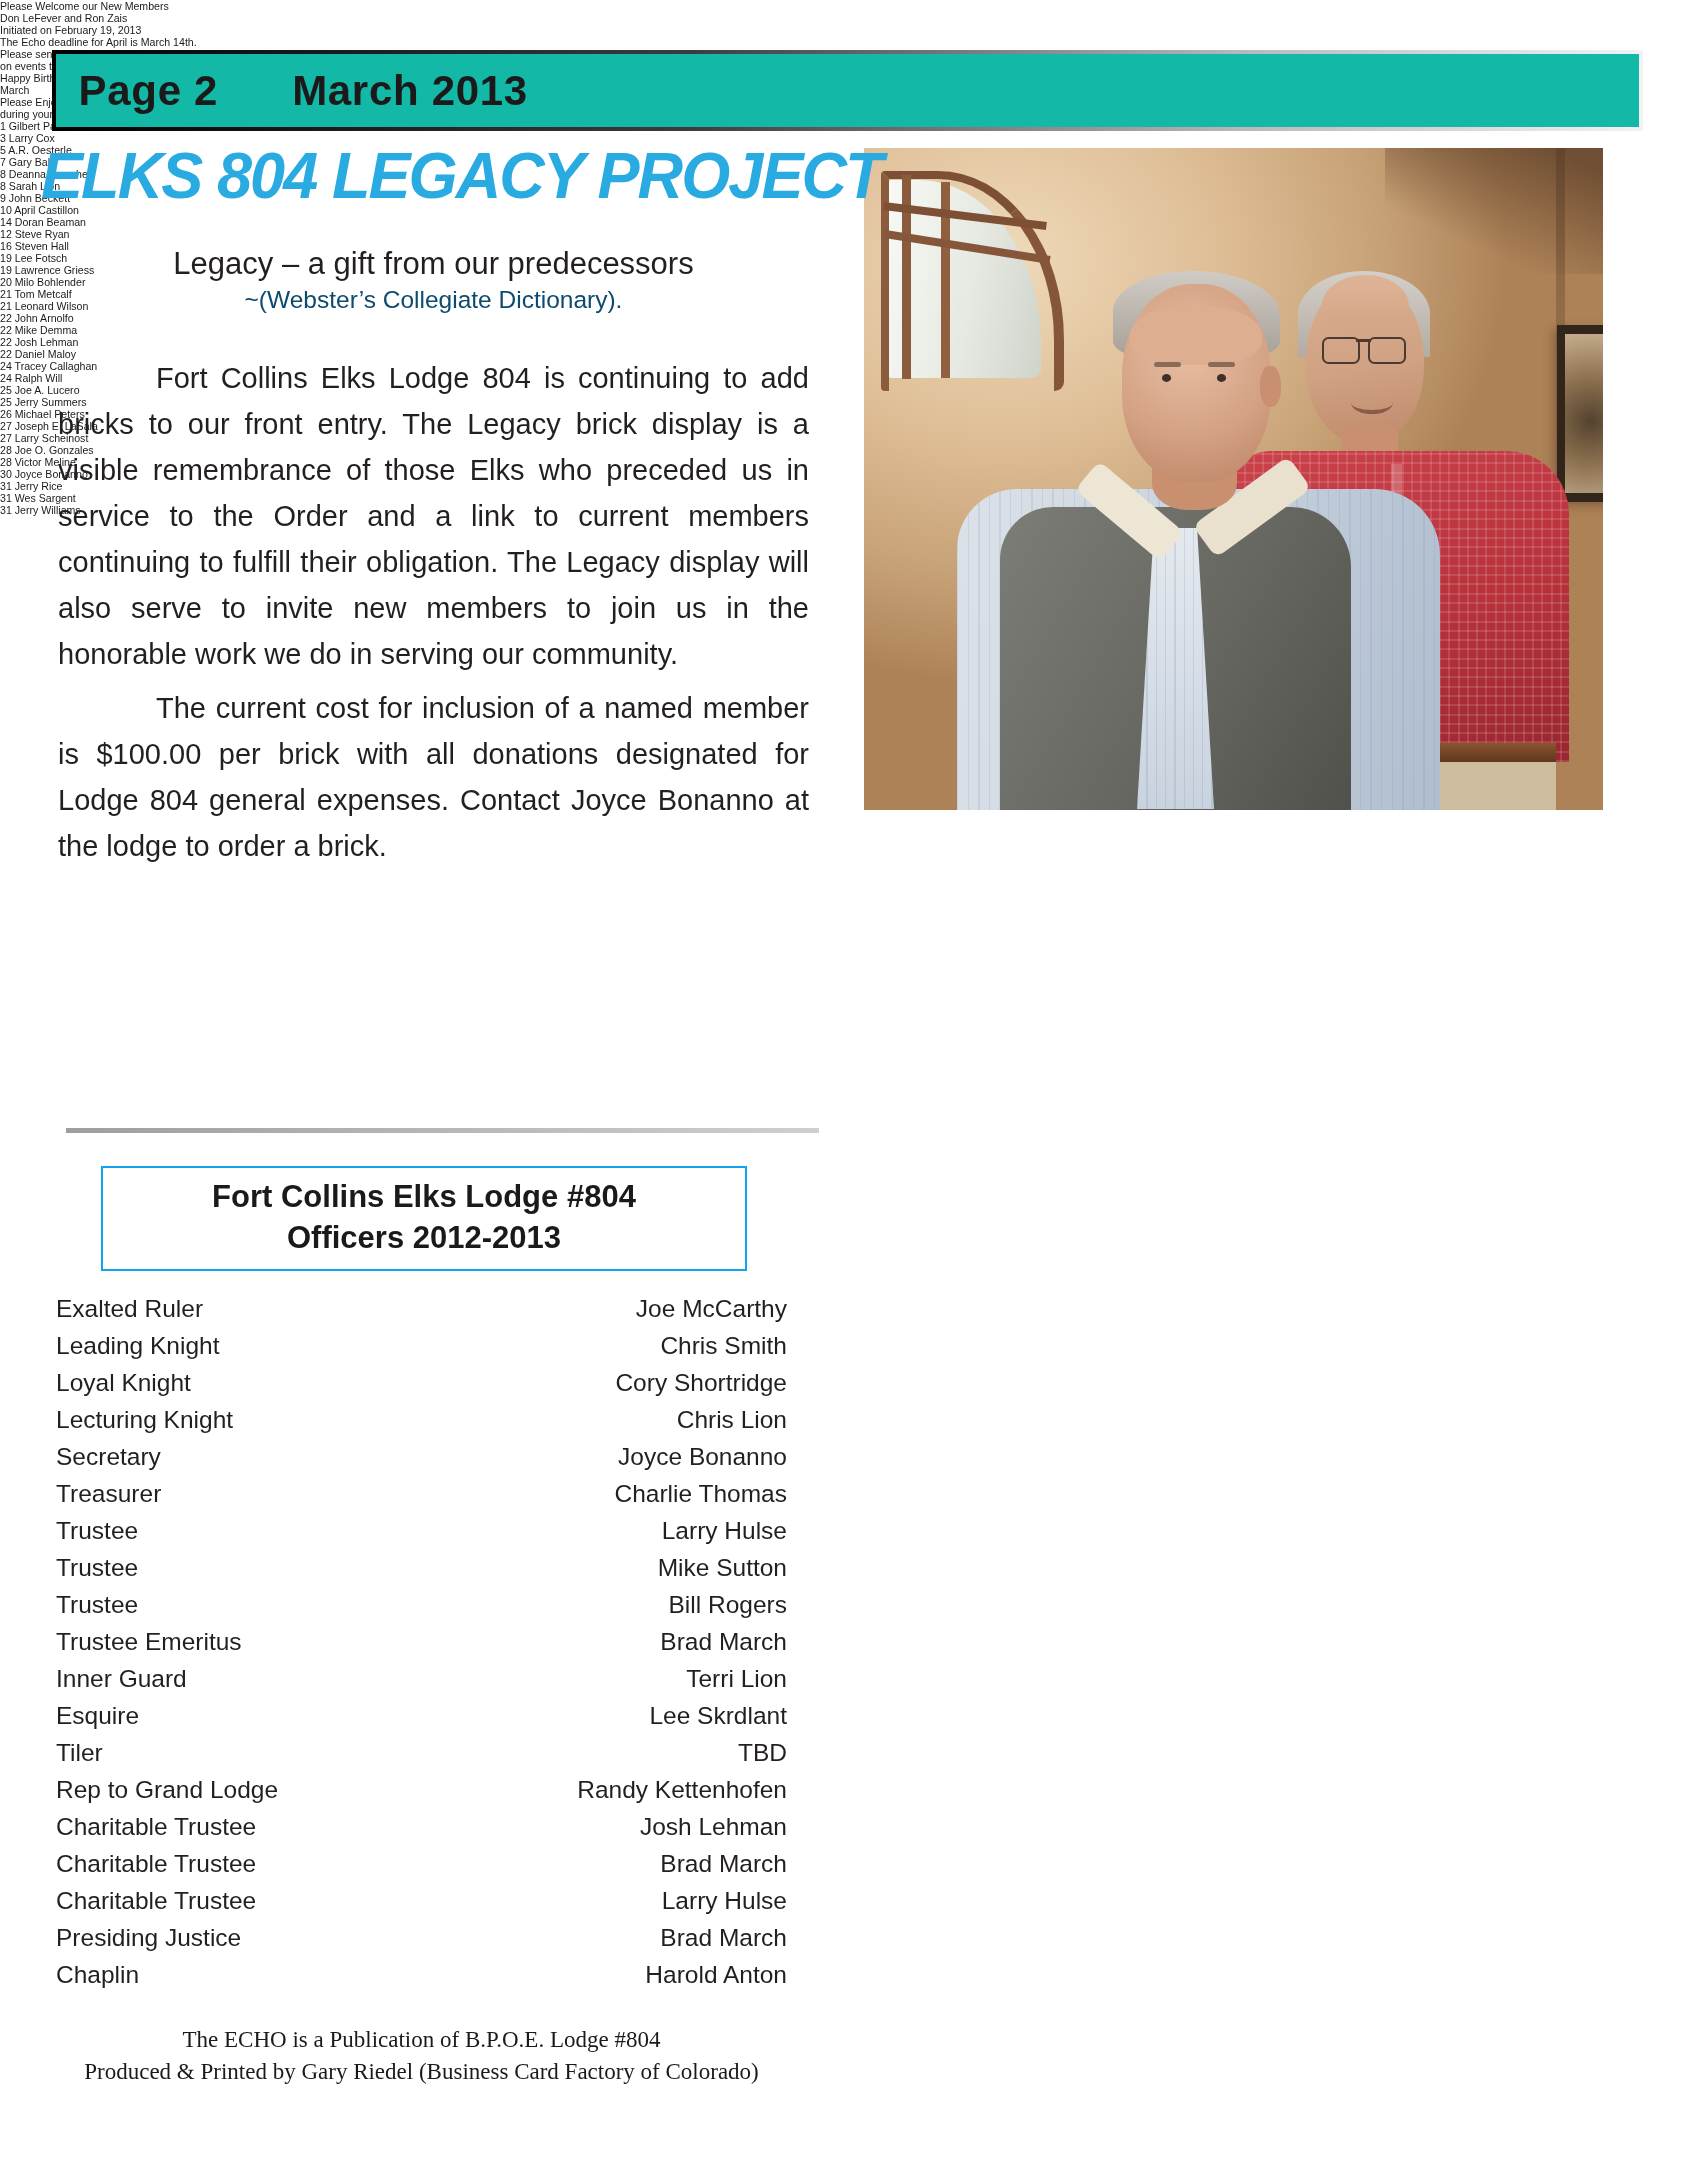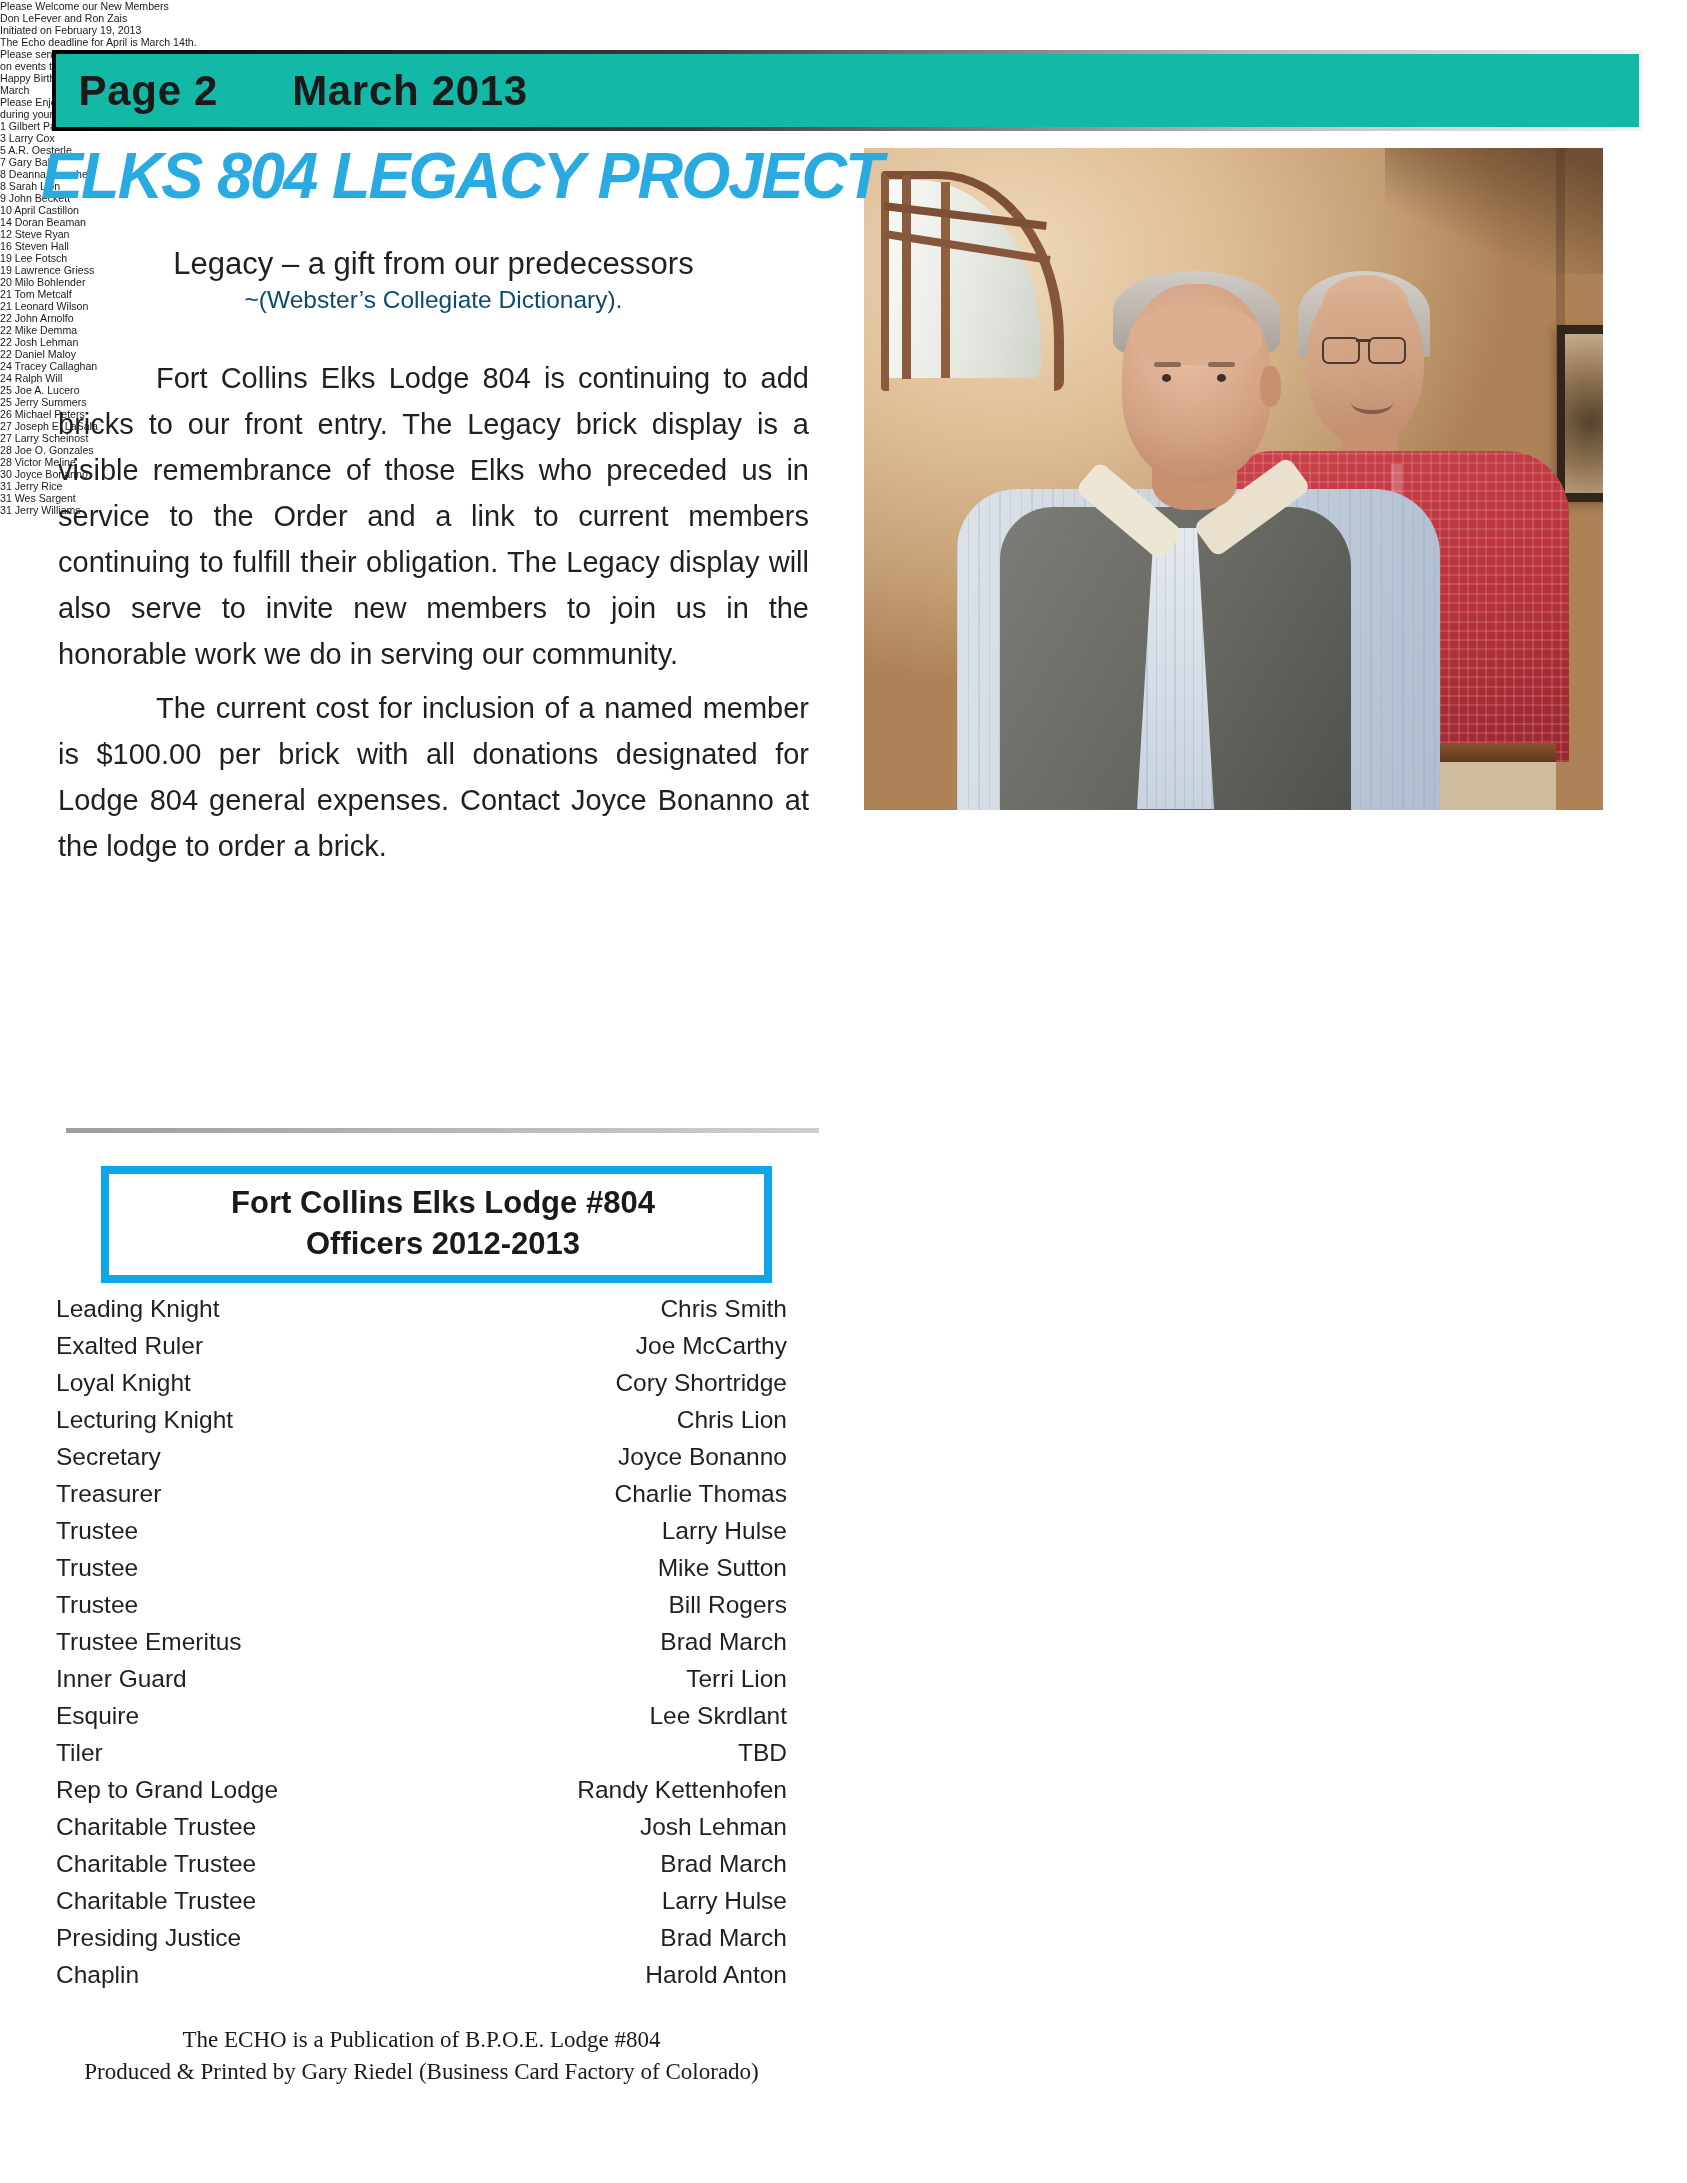--- a/index.html
+++ b/index.html
@@ -20,22 +20,22 @@
     font-style:italic;color:#29ABE2;letter-spacing:-2px;white-space:nowrap;transform:scaleX(.97);transform-origin:left;}
   .article-subtitle{position:absolute;left:50px;top:246px;width:767px;text-align:center;font-size:31px;color:#231f20;}
   .article-source{position:absolute;left:50px;top:286px;width:767px;text-align:center;font-size:24.5px;color:#0c4a6e;}
   .article-body{position:absolute;left:50px;top:347px;width:767px;font-size:29px;line-height:46px;
     text-align:justify;color:#231f20;}
   .article-body p{margin:8px;text-indent:98px;}
   .rule-left{position:absolute;left:66px;top:1128px;width:753px;height:5.3px;
     background:linear-gradient(to right,#9e9e9e,#cfcfcf);}
 
   
-  .officers-box{position:absolute;left:101px;top:1166px;width:642px;height:93px;border:8px solid #0ea5e9;
-    text-align:center;font-weight:bold;font-size:31px;line-height:41px;padding-top:8px;background:#fff;padding-left:13px;}
+  .officers-box{position:absolute;left:101px;top:1166px;width:642px;height:93px;border:2px solid #0ea5e9;
+    text-align:center;font-weight:bold;font-size:31px;line-height:41px;padding-top:8px;background:#fff;}
   .officers-list{position:absolute;left:56px;top:1290px;width:731px;font-size:24.5px;color:#231f20;}
   .officer-row{display:flex;justify-content:space-between;align-items:center;height:37px;}
   .officer-title{text-align:left;}
   .officer-name{text-align:right;}
   .page-footer{position:absolute;left:56px;top:2024px;width:731px;text-align:center;
     font-family:"Liberation Serif",serif;font-size:23px;line-height:32px;color:#1a1a1a;}
 
   
   .photo{position:absolute;left:864px;top:148px;width:739px;height:662px;overflow:hidden;z-index:1;}
   .ph-wall{position:absolute;inset:0;
@@ -250,27 +250,27 @@
     <div class="rule-left"></div>
 
     <div class="officers-box">
       <div>Fort Collins Elks Lodge #804</div>
       <div>Officers 2012-2013</div>
     </div>
 
     <div class="officers-list">
 
         <div class="officer-row">
+          <span class="officer-title">Exalted Ruler</span>
+          <span class="officer-name">Joe McCarthy</span>
+        </div>
+
+        <div class="officer-row">
           <span class="officer-title">Leading Knight</span>
           <span class="officer-name">Chris Smith</span>
-        </div>
-
-        <div class="officer-row">
-          <span class="officer-title">Exalted Ruler</span>
-          <span class="officer-name">Joe McCarthy</span>
         </div>
 
         <div class="officer-row">
           <span class="officer-title">Loyal Knight</span>
           <span class="officer-name">Cory Shortridge</span>
         </div>
 
         <div class="officer-row">
           <span class="officer-title">Lecturing Knight</span>
           <span class="officer-name">Chris Lion</span>

